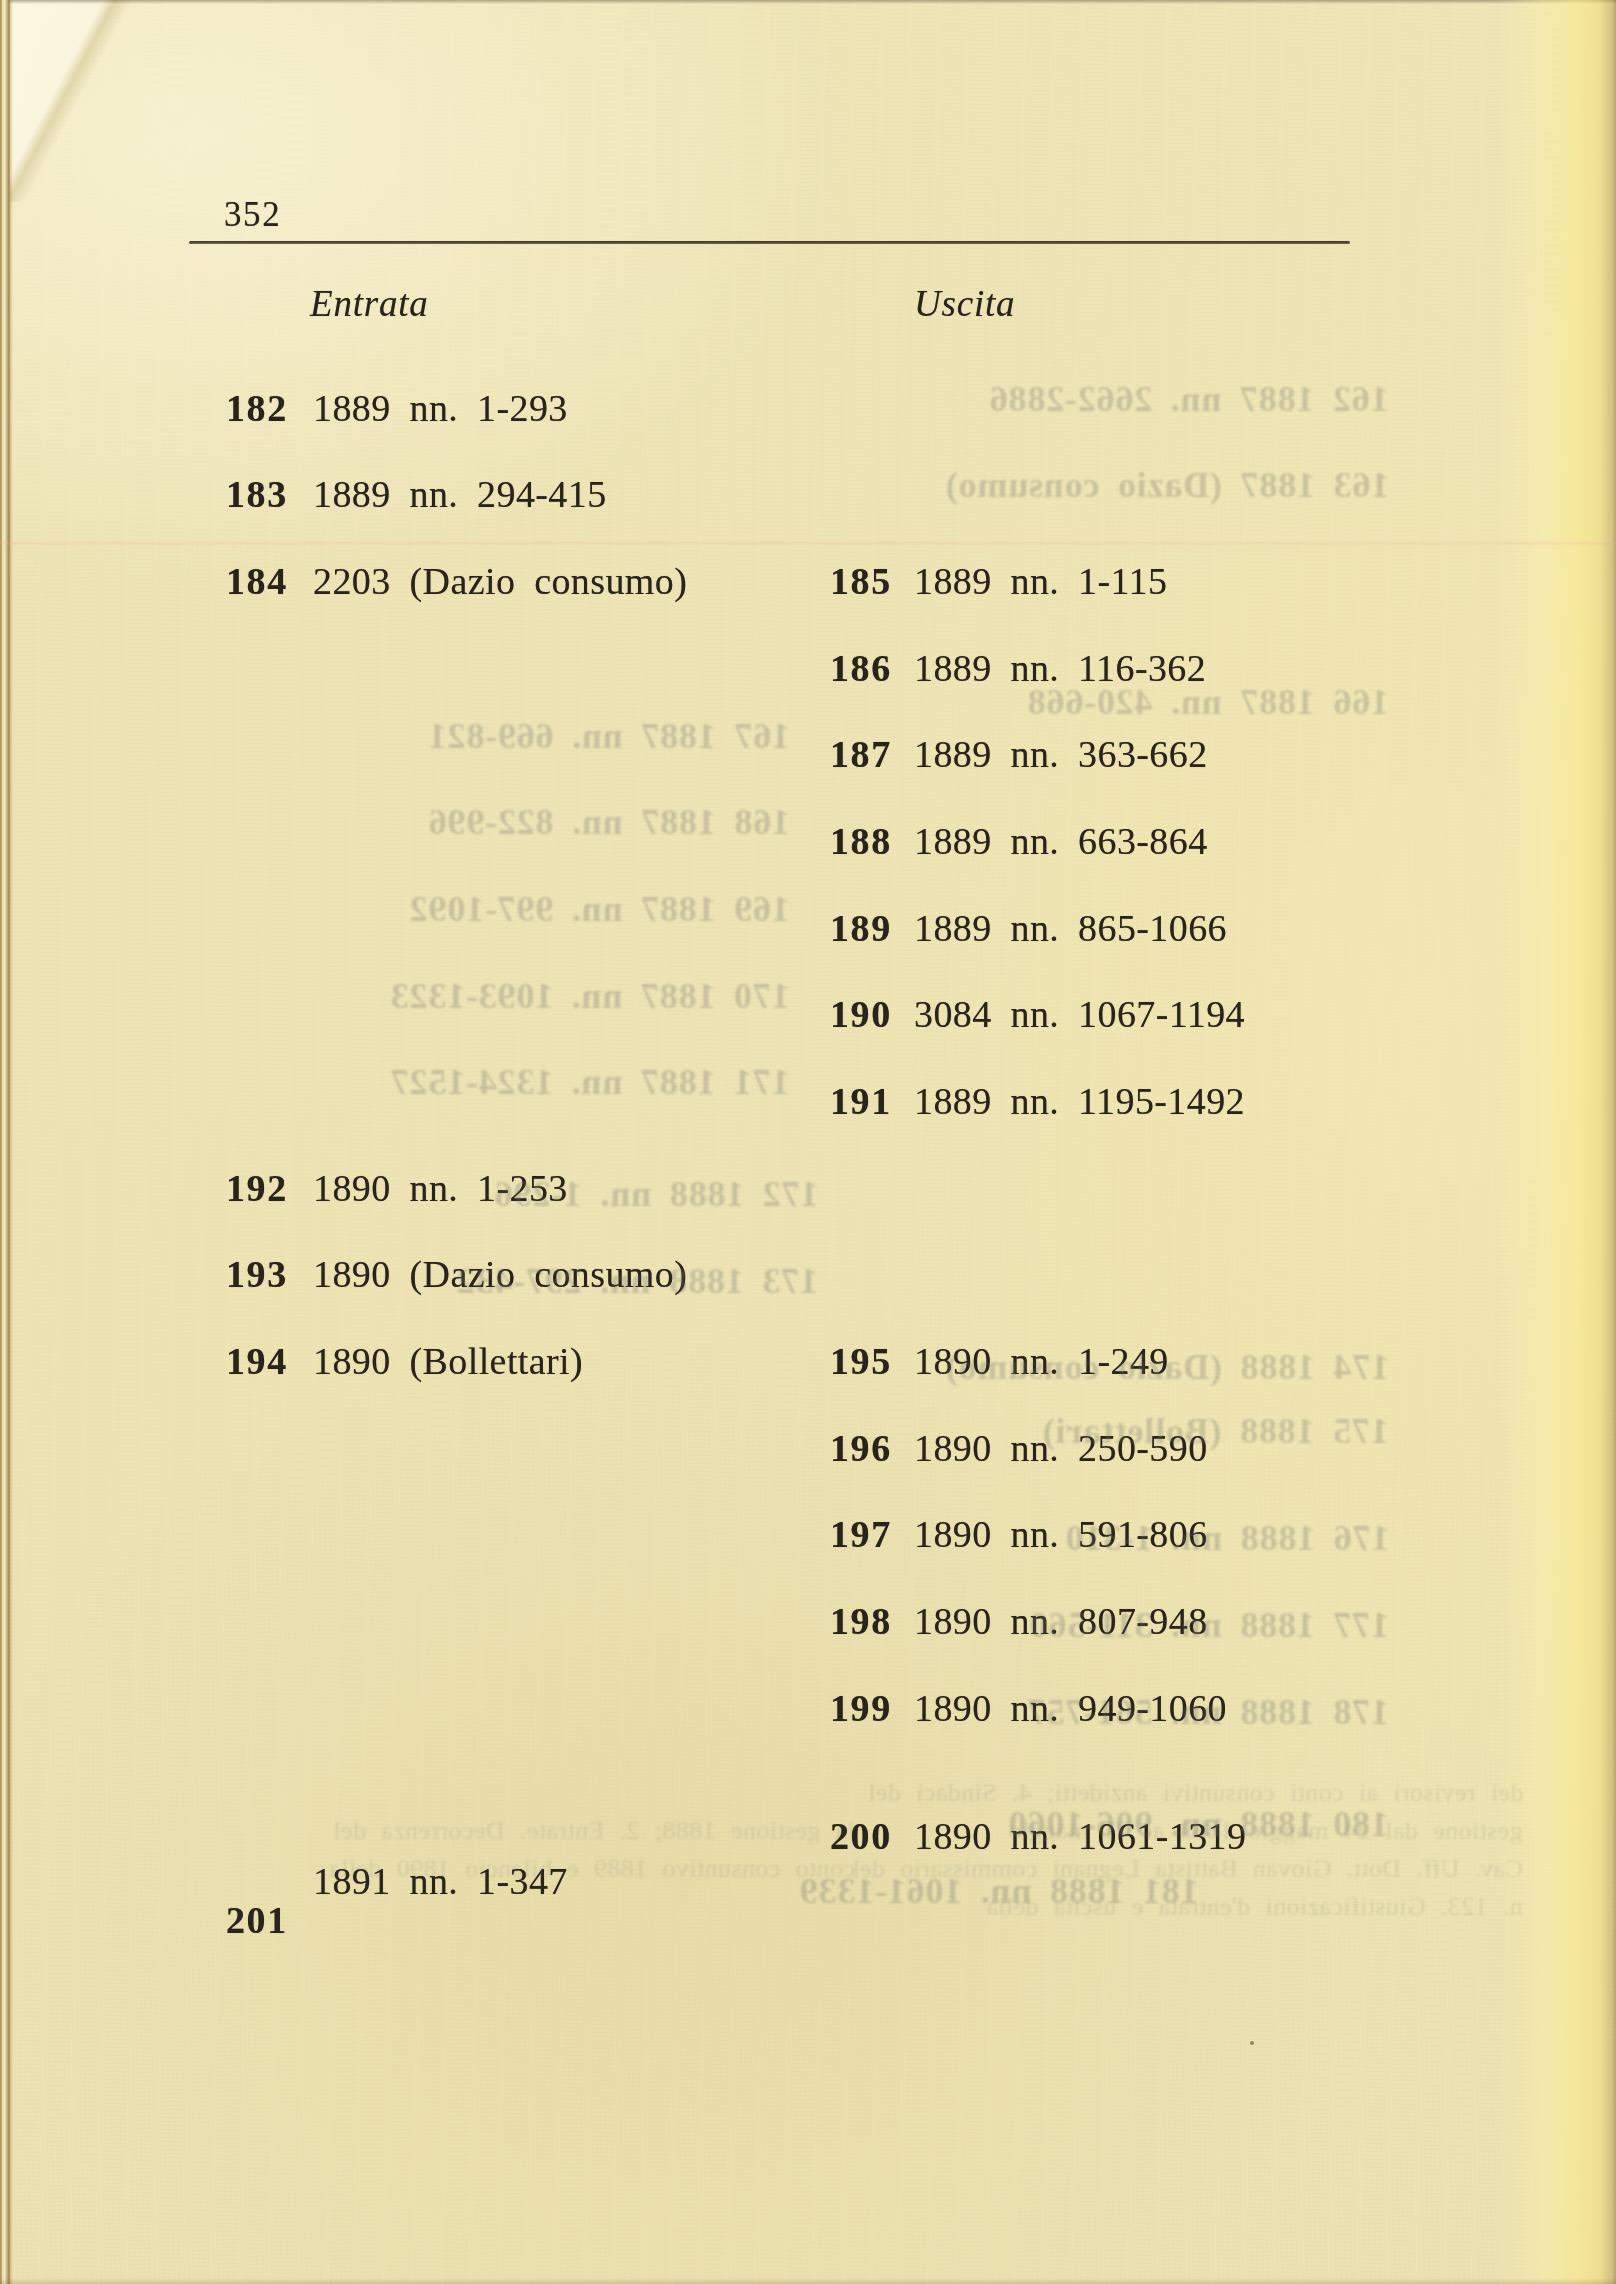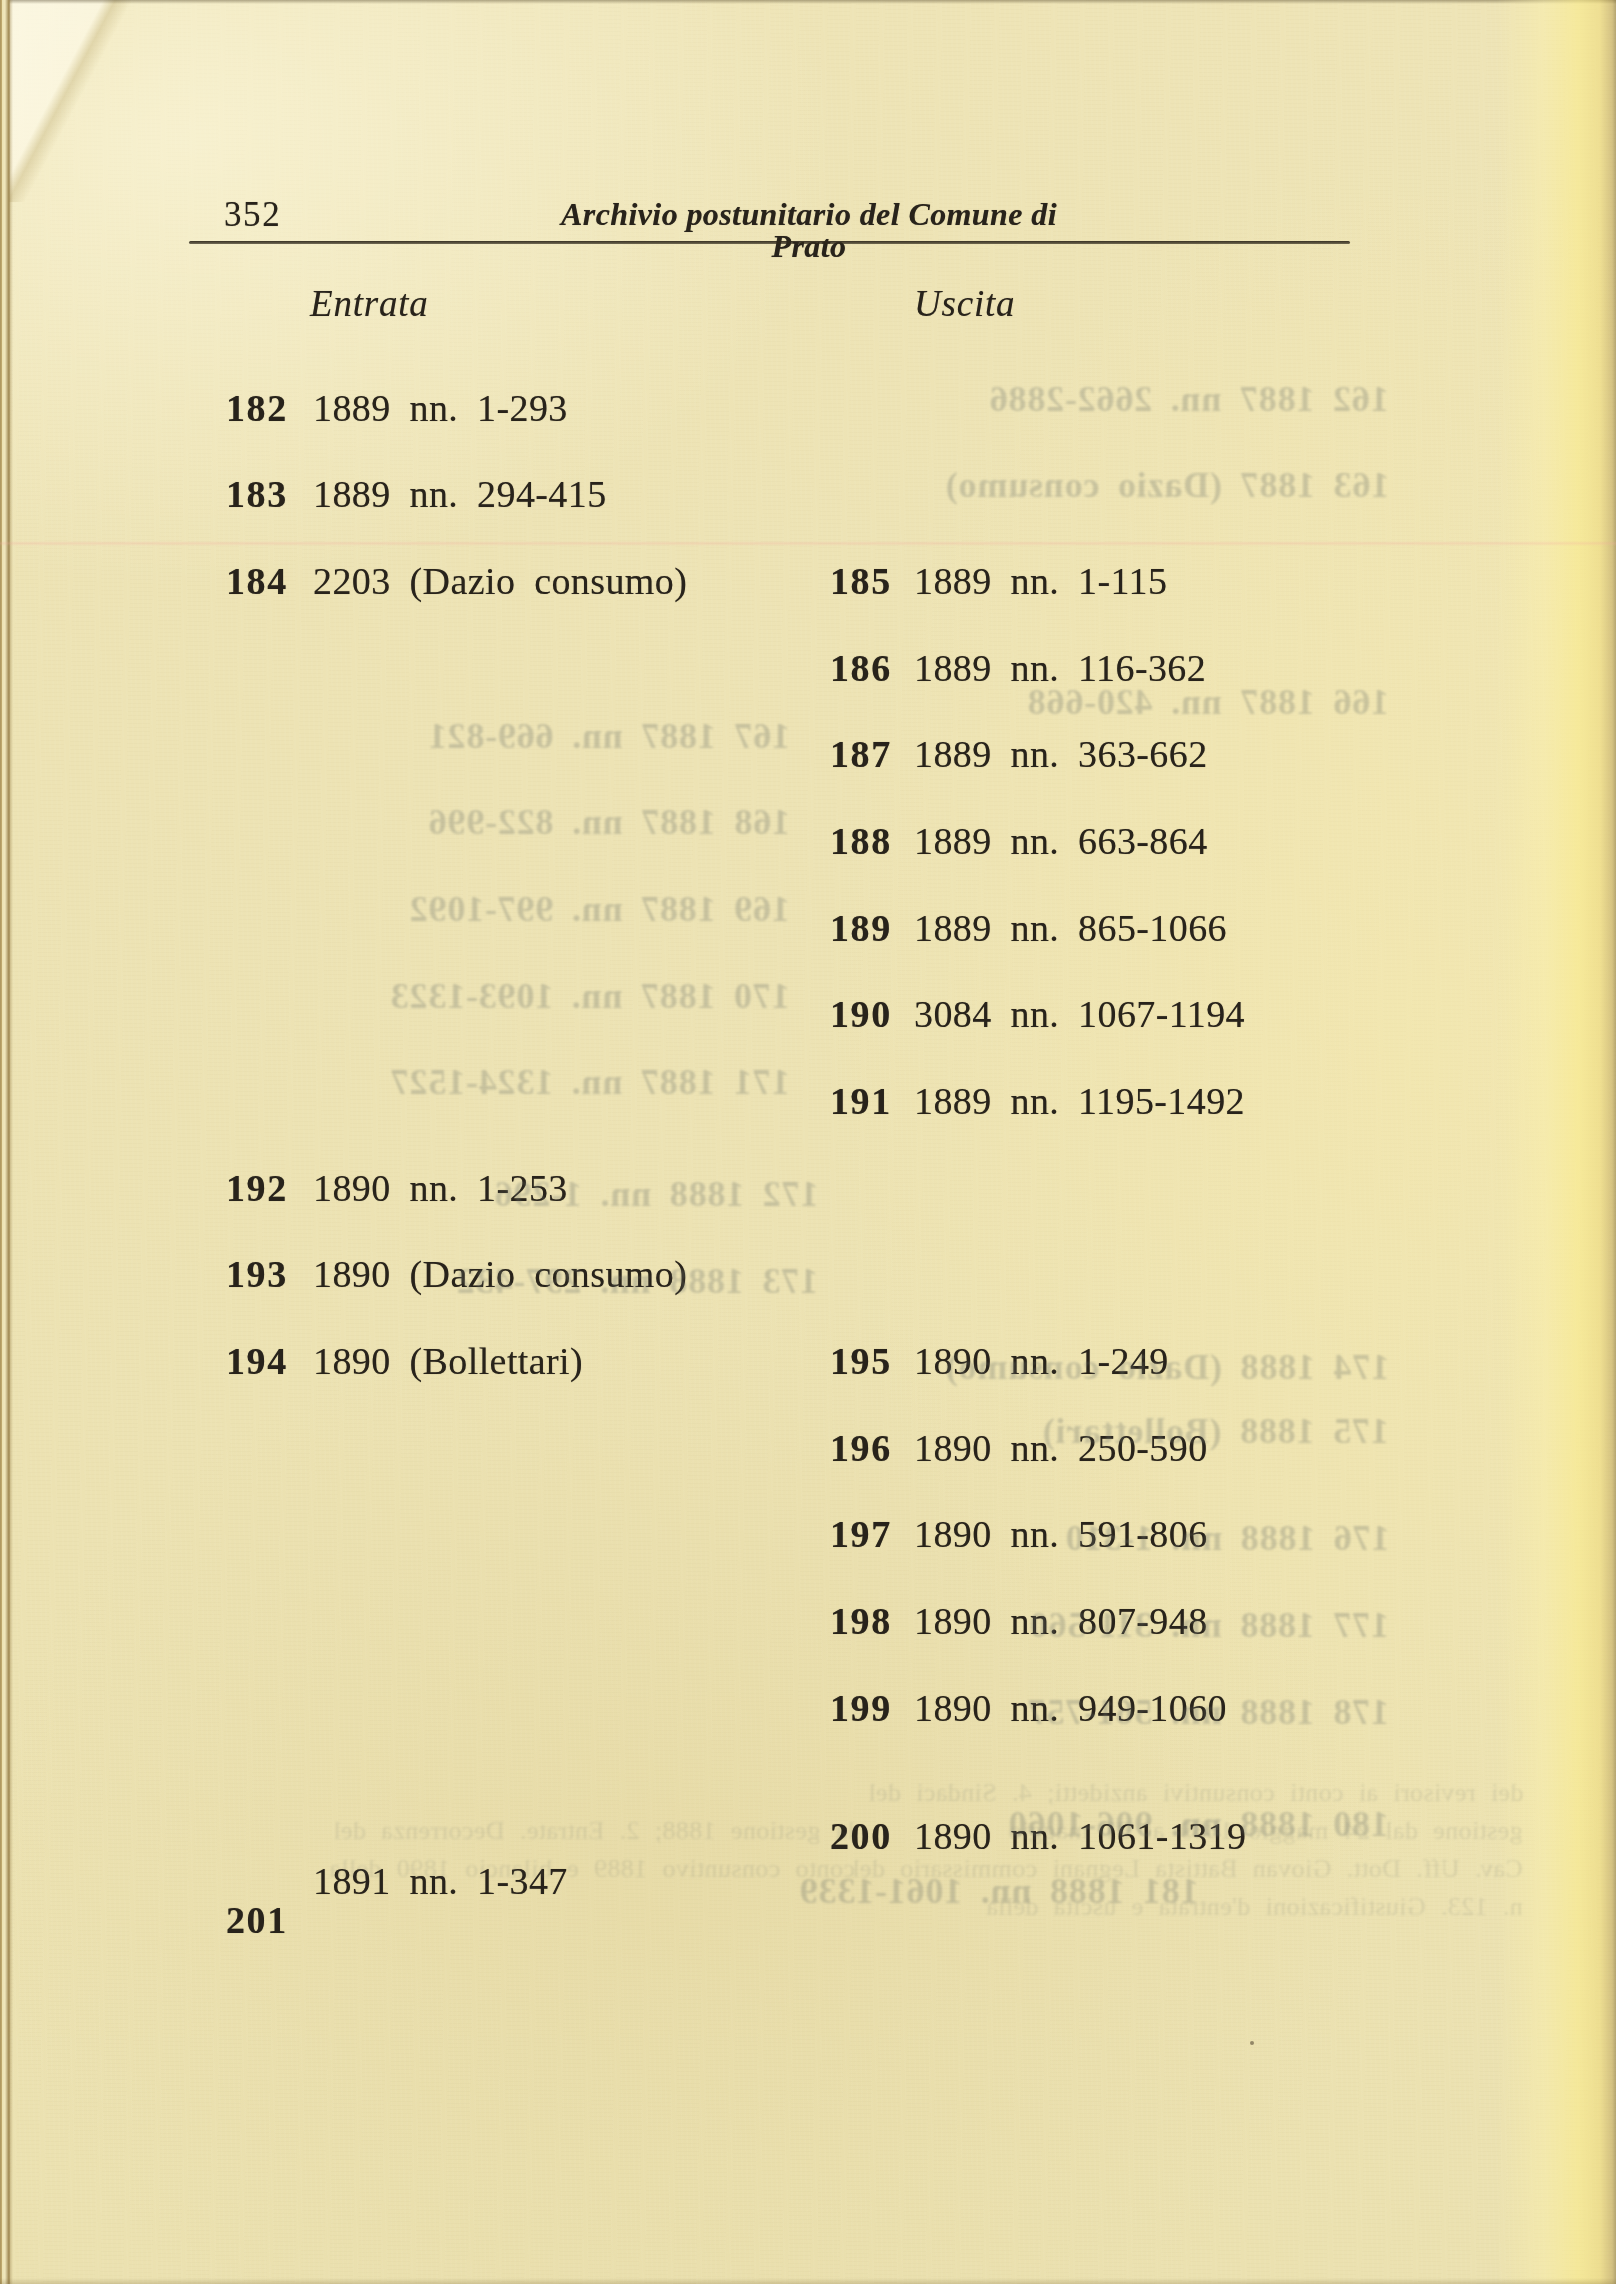--- a/index.html
+++ b/index.html
@@ -69,21 +69,20 @@
 
   <div class="corner-fold"></div>
   <div class="edge-top"></div>
   <div class="edge-left"></div>
   <div class="edge-right"></div>
   <div class="edge-bottom"></div>
   <div class="scan-line"></div>
   <div class="speck" style="left:1250px;top:2041px;"></div>
 
   <div class="folio ink">352</div>
-  <div class="running-header ink">Archivio postunitario del Comune di Prato</div>
   <div class="header-rule"></div>
 
   <div class="col-heading left ink">Entrata</div>
   <div class="col-heading right ink">Uscita</div>
 
   <div id="rows">
       <div class="row ink" style="top: 389px;">
       <span class="num" style="left: 226px;">182</span>
       <span class="txt" style="left: 313px;">1889 nn. 1-293</span>
     </div>

